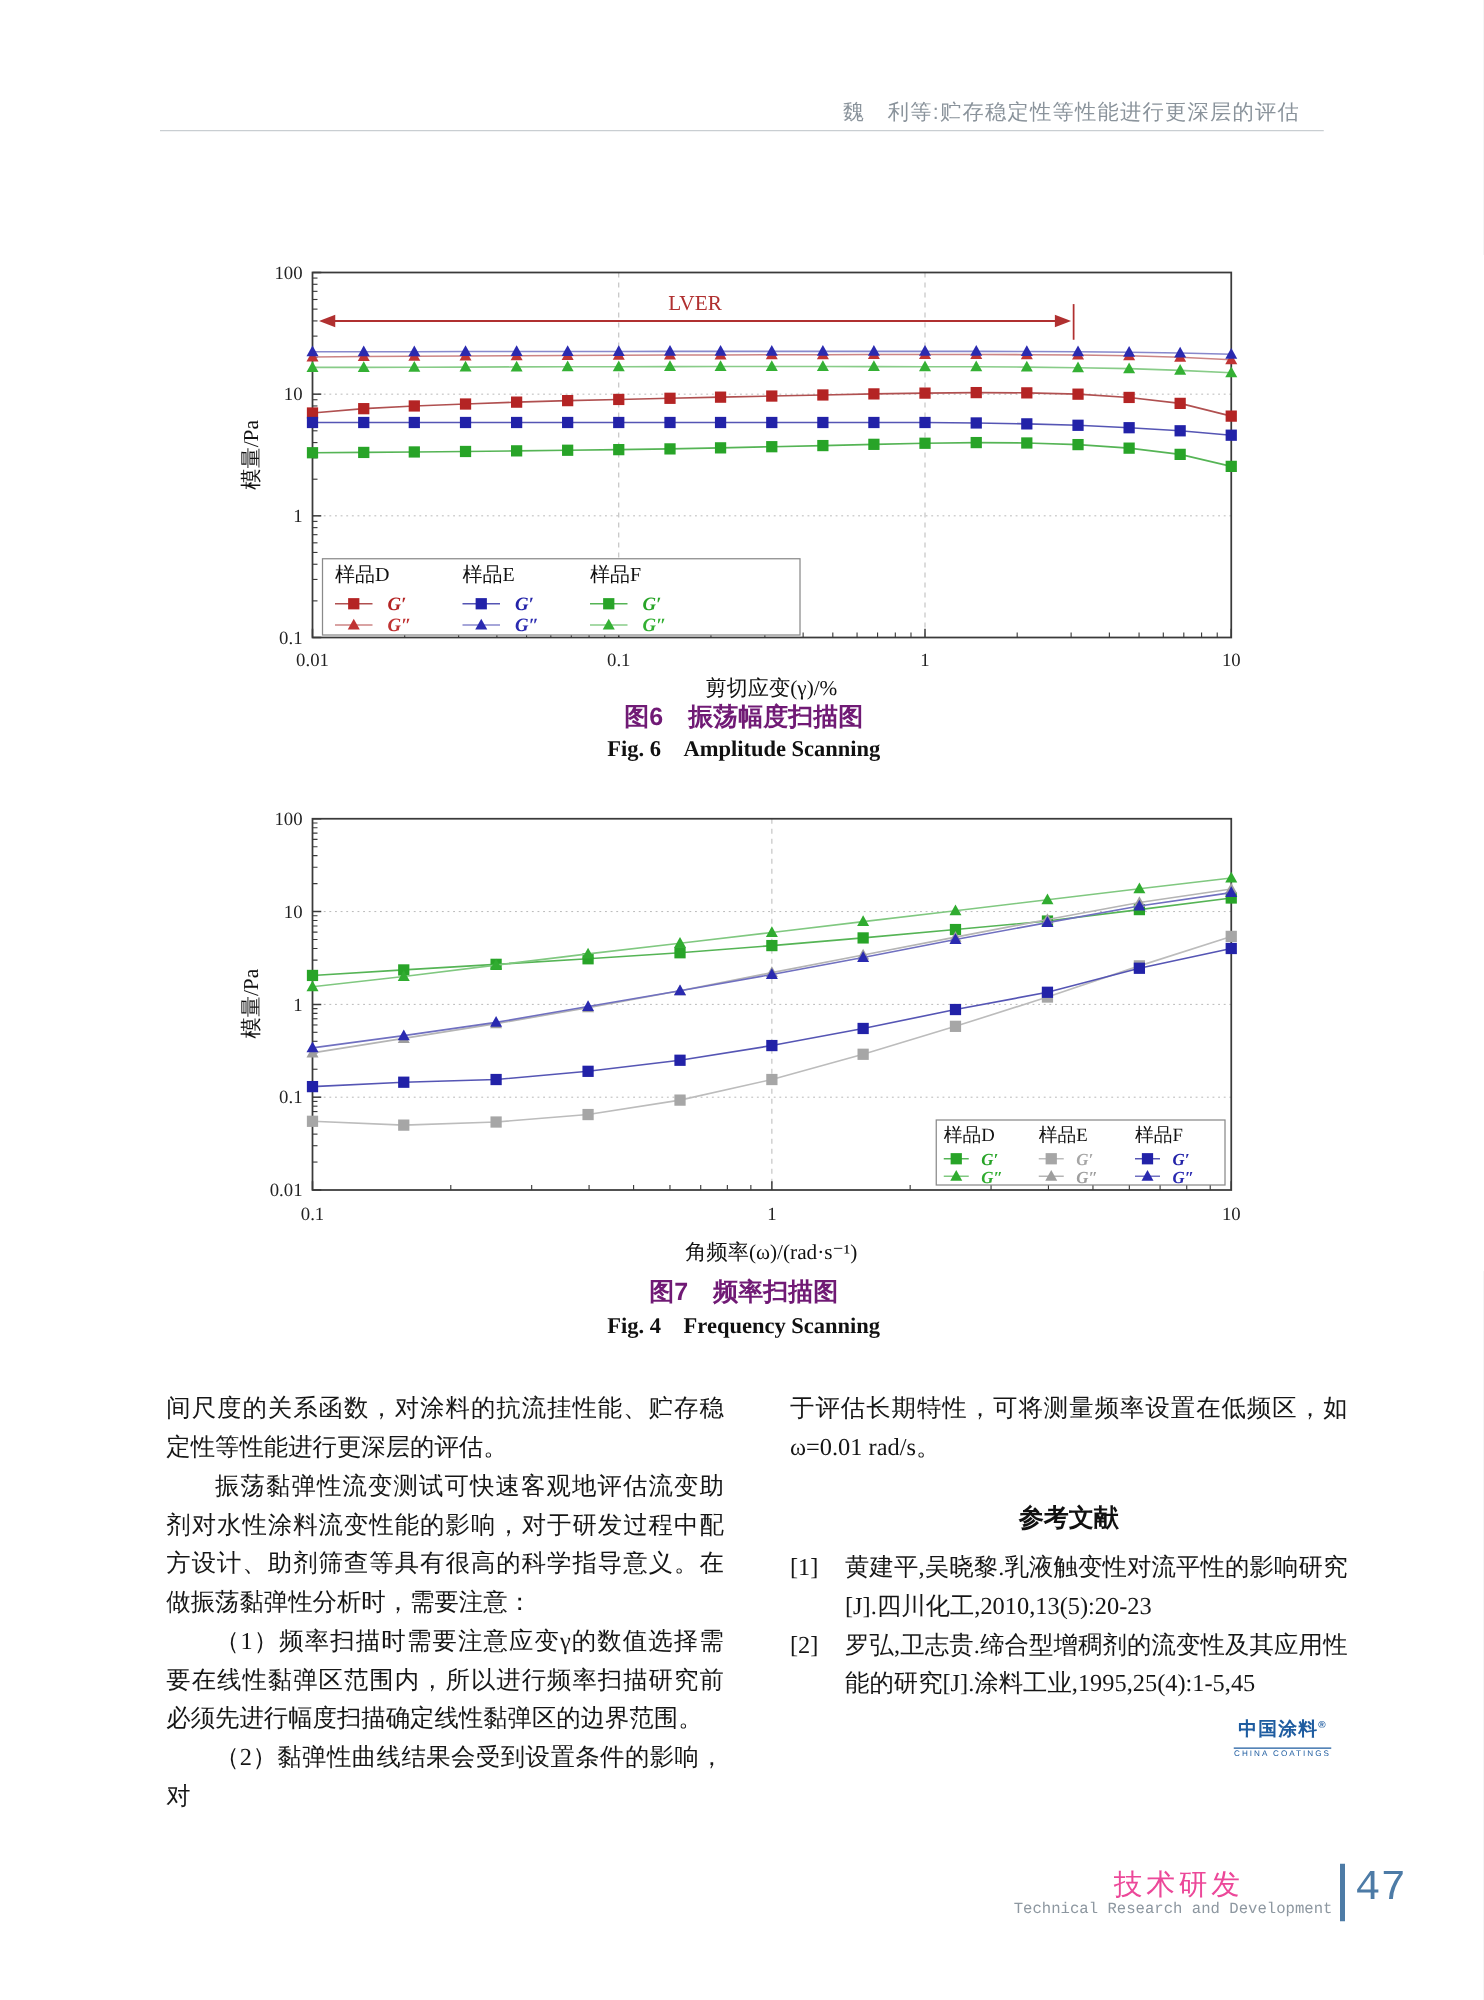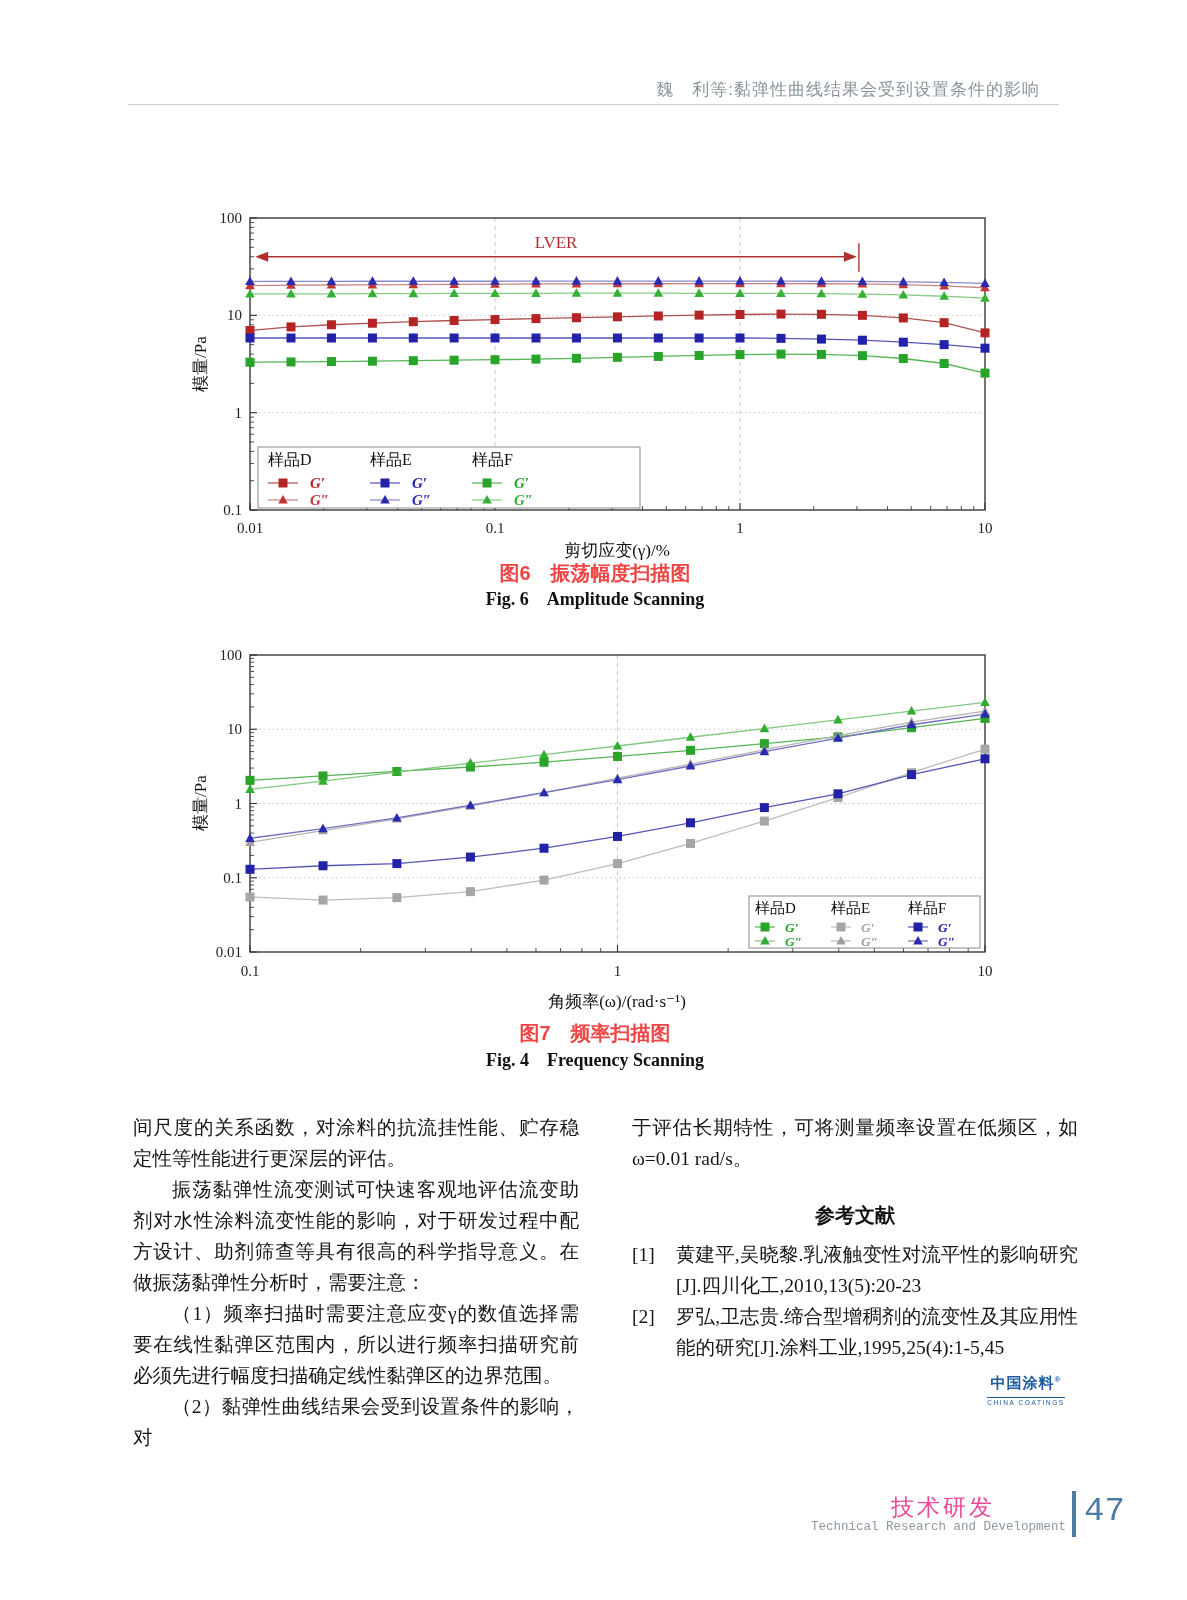--- a/index.html
+++ b/index.html
@@ -5,21 +5,21 @@
   html,body{margin:0;padding:0;background:#e8e8e8;}
   .page{position:relative;width:1187px;height:1600px;background:#ffffff;margin:0 auto;overflow:hidden;
         font-family:"Liberation Serif","DejaVu Serif",serif;color:#1a1a1a;}
   .header-title{position:absolute;top:78px;left:300px;width:740px;text-align:right;
         font-family:"Liberation Sans","DejaVu Sans",sans-serif;font-size:17px;color:#8a939b;letter-spacing:1px;}
   .header-line{position:absolute;top:104px;left:128px;width:931px;height:1px;background:#c9ced2;}
   .chart-svg{position:absolute;left:130px;}
   #chart1{top:185px;}
   #chart2{top:630px;}
   .caption-zh{position:absolute;left:130px;width:930px;text-align:center;
-        font-family:"Liberation Sans","DejaVu Sans",sans-serif;font-weight:bold;font-size:20px;color:#ef4444;}
+        font-family:"Liberation Sans","DejaVu Sans",sans-serif;font-weight:bold;font-size:20px;color:#701a75;}
   .caption-en{position:absolute;left:130px;width:930px;text-align:center;
         font-family:"Liberation Serif","DejaVu Serif",serif;font-weight:bold;font-size:18px;color:#111;}
   #cap6zh{top:560px;} #cap6en{top:587px;}
   #cap7zh{top:1020px;} #cap7en{top:1048px;}
   .col{position:absolute;top:1112px;width:446px;font-size:19.5px;line-height:31px;
         text-align:justify;color:#161616;}
   #col-left{left:133px;} #col-right{left:600px;margin-left:32px;}
   .col p{margin:0;}
   .col p.indent{text-indent:2em;}
   .refs-heading{text-align:center;font-family:"Liberation Sans","DejaVu Sans",sans-serif;
@@ -38,21 +38,21 @@
         font-family:Liberation Mono, monospace;font-size:12.5px;color:#8d97a0;}
   .footer-bar{position:absolute;left:1072px;top:1491px;width:4px;height:46px;background:#4d7ba6;}
   .footer-page{position:absolute;left:1084px;top:1492px;font-family:Liberation Mono, monospace;
         font-size:34px;color:#4d7ba6;text-align:right;}
 </style>
 </head>
 <body>
 
 <div class="page">
 
-  <div class="header-title">魏　利等:黏弹性曲线结果会受到设置条件的影响</div>
+  <div class="header-title">魏　利等:贮存稳定性等性能进行更深层的评估</div>
   <div class="header-line"></div>
 
   <svg id="chart1" class="chart-svg" width="900" height="395" viewBox="0 0 900 395">
       <g>
         <line x1="120" x2="855" y1="227.66666666666669" y2="227.66666666666669" stroke="#b9b9b9" stroke-width="0.8" stroke-dasharray="1.5,3"></line>
         <line x1="120" x2="855" y1="130.33333333333334" y2="130.33333333333334" stroke="#b9b9b9" stroke-width="0.8" stroke-dasharray="1.5,3"></line>
         <line x1="365" x2="365" y1="33" y2="325" stroke="#b9b9b9" stroke-width="0.8" stroke-dasharray="4,4"></line>
         <line x1="610" x2="610" y1="33" y2="325" stroke="#b9b9b9" stroke-width="0.8" stroke-dasharray="4,4"></line>
       </g>
       <rect x="120" y="33" width="735" height="292" fill="none" stroke="#3a3a3a" stroke-width="1.4"></rect>

